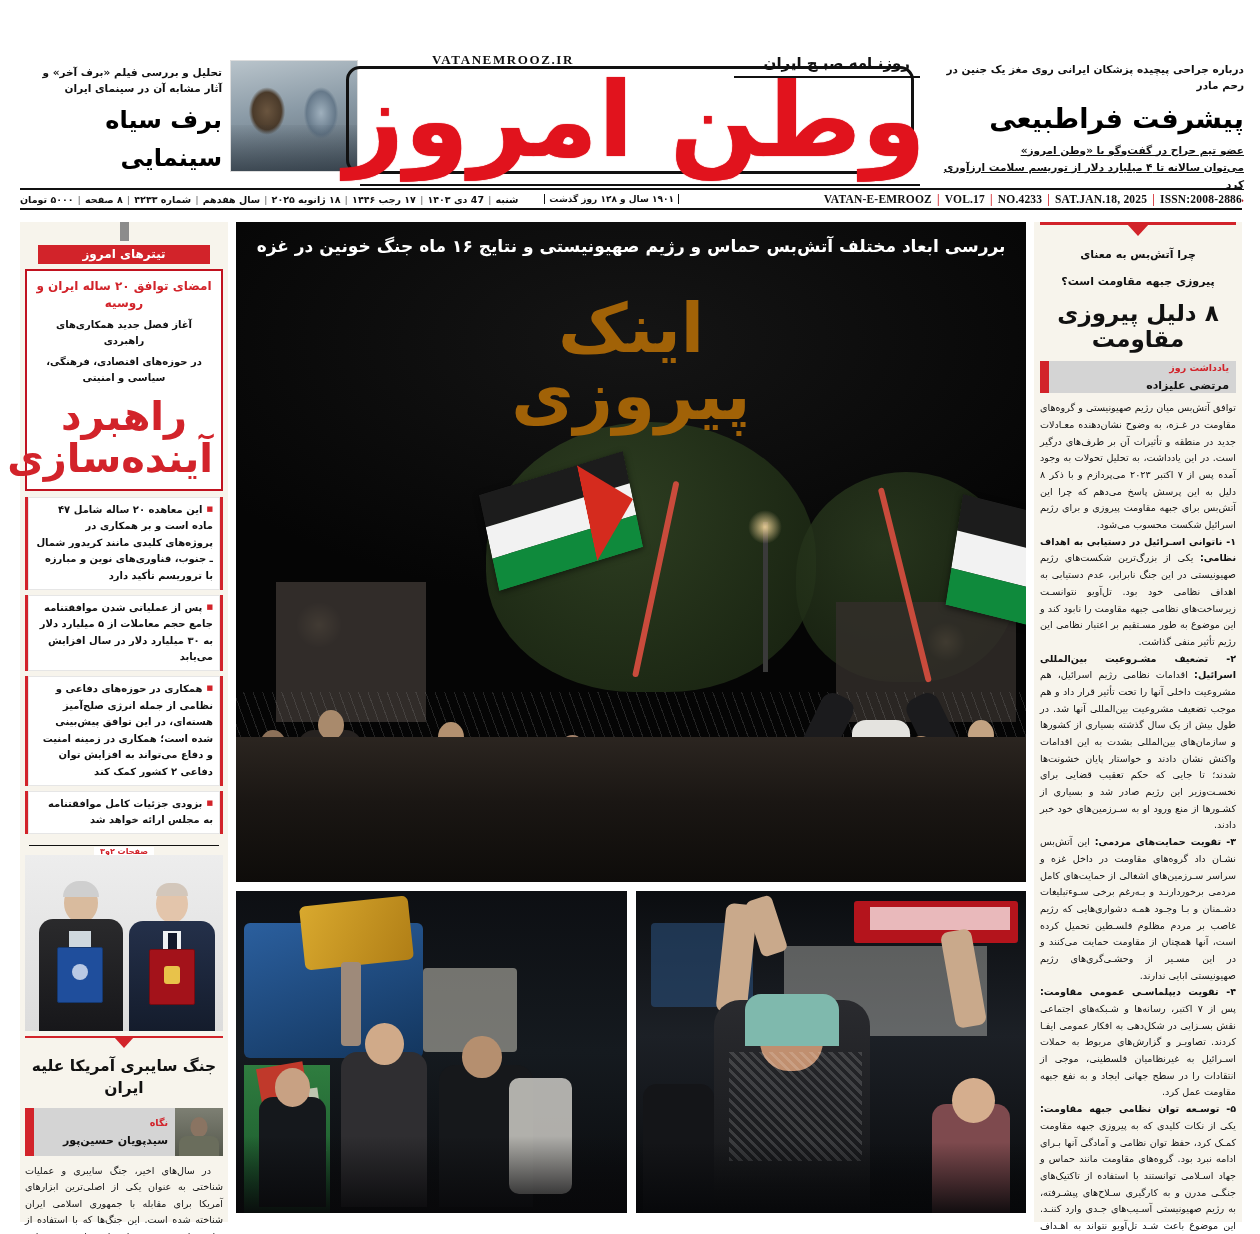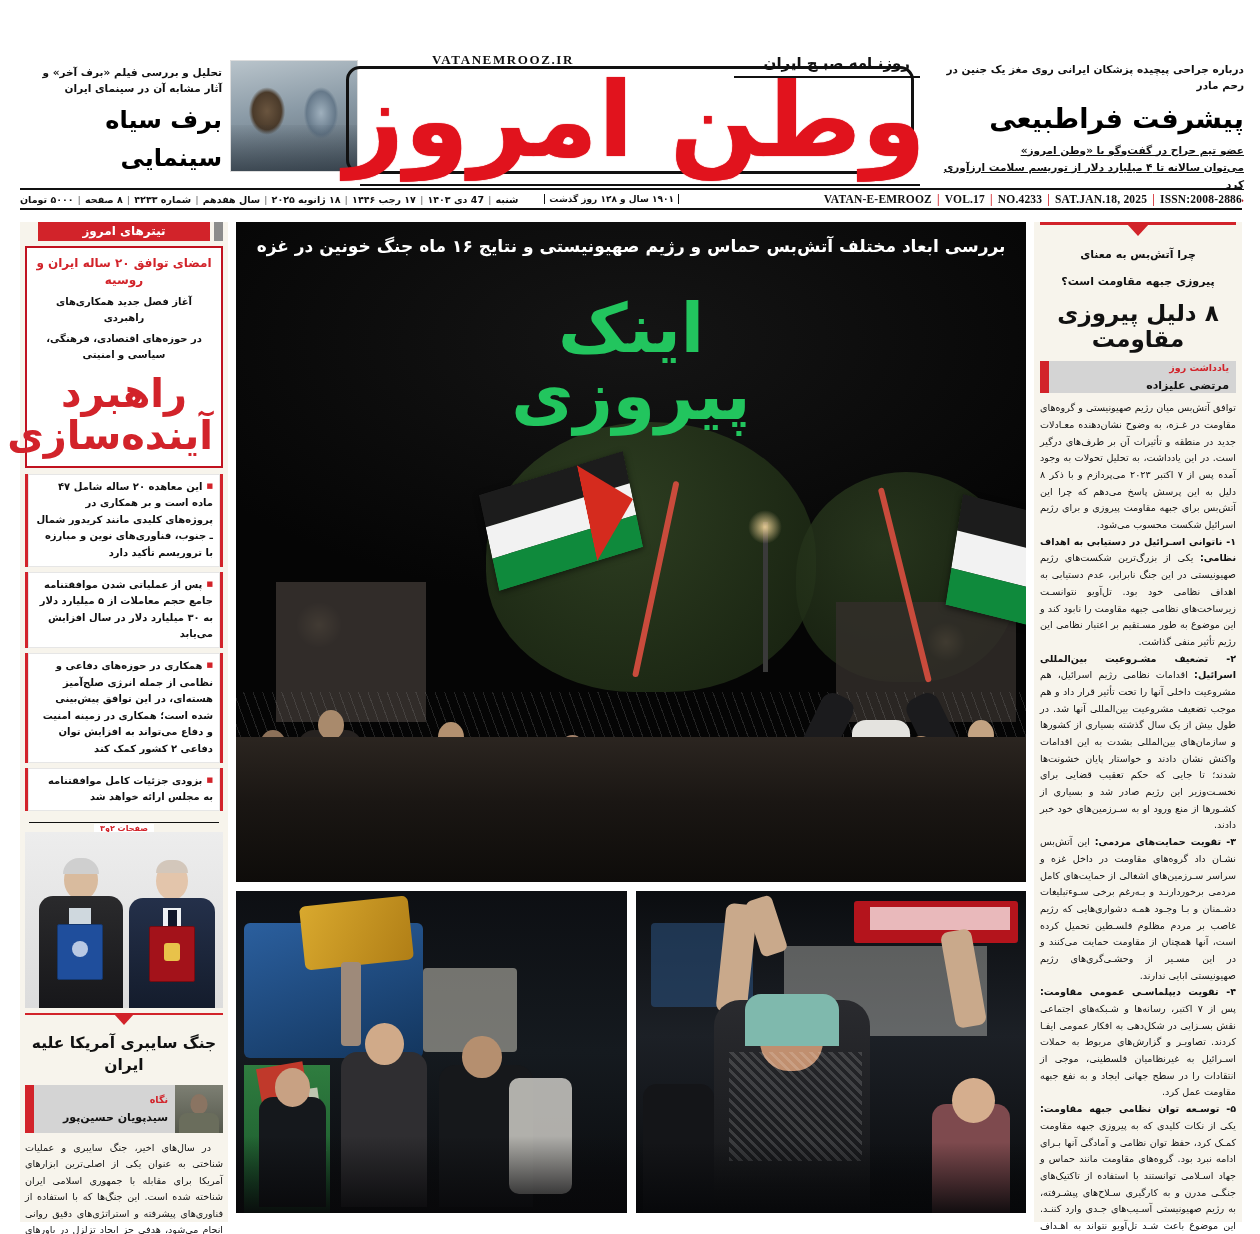--- a/index.html
+++ b/index.html
@@ -92,21 +92,21 @@
   .body-grid {
     position: absolute; left: 20px; top: 222px; width: 1222px; height: 1000px;
     display: flex; flex-direction: row-reverse; gap: 8px;
   }
   .col-right { width: 208px; }
   .col-main  { width: 790px; }
   .col-left  { width: 208px; }
 
   
   .today-head {
-    display: flex; align-items: center; gap: 4px; margin-bottom: 5px;
+    display: flex; align-items: center; gap: 4px; margin-bottom: 5px; flex-direction: column;
   }
   .today-head .bar { width: 172px; height: 19px; background: #d2232a; color:#fff;
     font-size: 12px; font-weight: 800; text-align: center; line-height: 19px; }
   .today-head .blk { width: 9px; height: 19px; background: #8c8c8c; }
 
   .lead-box { border: 2px solid #c1121f; padding: 7px 8px 6px; background: #fff; }
   .lead-kicker { color: #d2232a; font-size: 12px; font-weight: 800; text-align: center; line-height: 1.4; }
   .lead-sub { font-size: 10px; color: #111; text-align: center; line-height: 1.6; margin-top: 5px; font-weight: 600; }
   .lead-title {
     font-size: 40px; font-weight: 900; color: #d2232a; text-align: center;
@@ -159,21 +159,21 @@
   .main-photo {
     position: relative; width: 790px; height: 660px; overflow: hidden;
     background: #070707;
   }
   .mp-kicker {
     position: absolute; top: 14px; left: 0; right: 0; text-align: center; z-index: 6;
     color: #fff; font-size: 17px; font-weight: 800; letter-spacing: -.2px;
   }
   .mp-title {
     position: absolute; top: 74px; left: 0; right: 0; text-align: center; z-index: 6;
-    color: #22c55e; font-weight: 900; font-size: 68px; line-height: .98; letter-spacing: -2px;
+    color: #a16207; font-weight: 900; font-size: 68px; line-height: .98; letter-spacing: -2px;
   }
   .mp-title span { display: block; }
   .sky { position:absolute; inset:0; background: radial-gradient(ellipse 90% 55% at 50% 18%, #151515 0%, #050505 72%); }
   .ground {
     position:absolute; left:0; right:0; bottom:0; height: 42%;
     background: linear-gradient(180deg, #2b2520 0%, #1a1613 45%, #0e0c0a 100%);
   }
   .crowdrow { position:absolute; left:0; right:0; bottom:0; height: 38%; }
   .person { position:absolute; bottom:0; border-radius: 16px 16px 0 0; }
   .phead { position:absolute; border-radius: 50%; }

